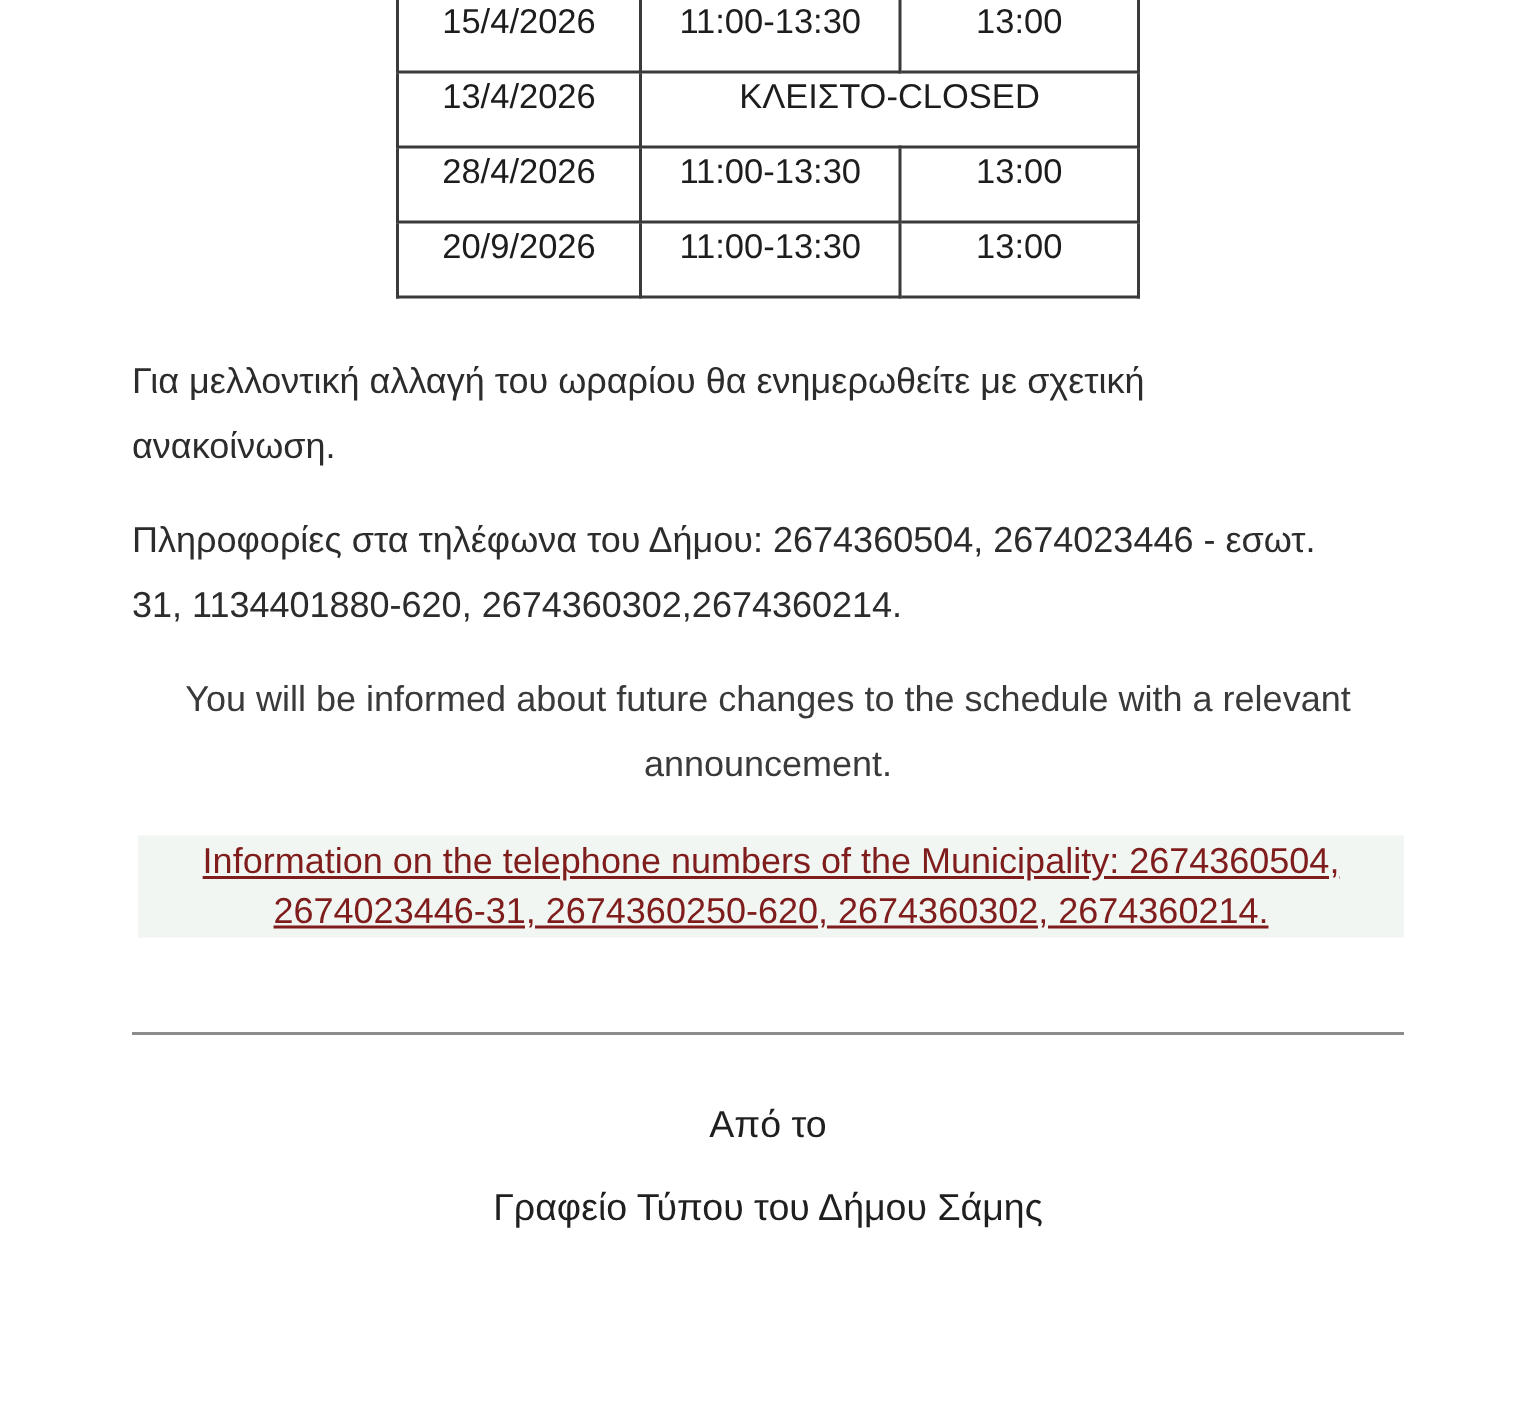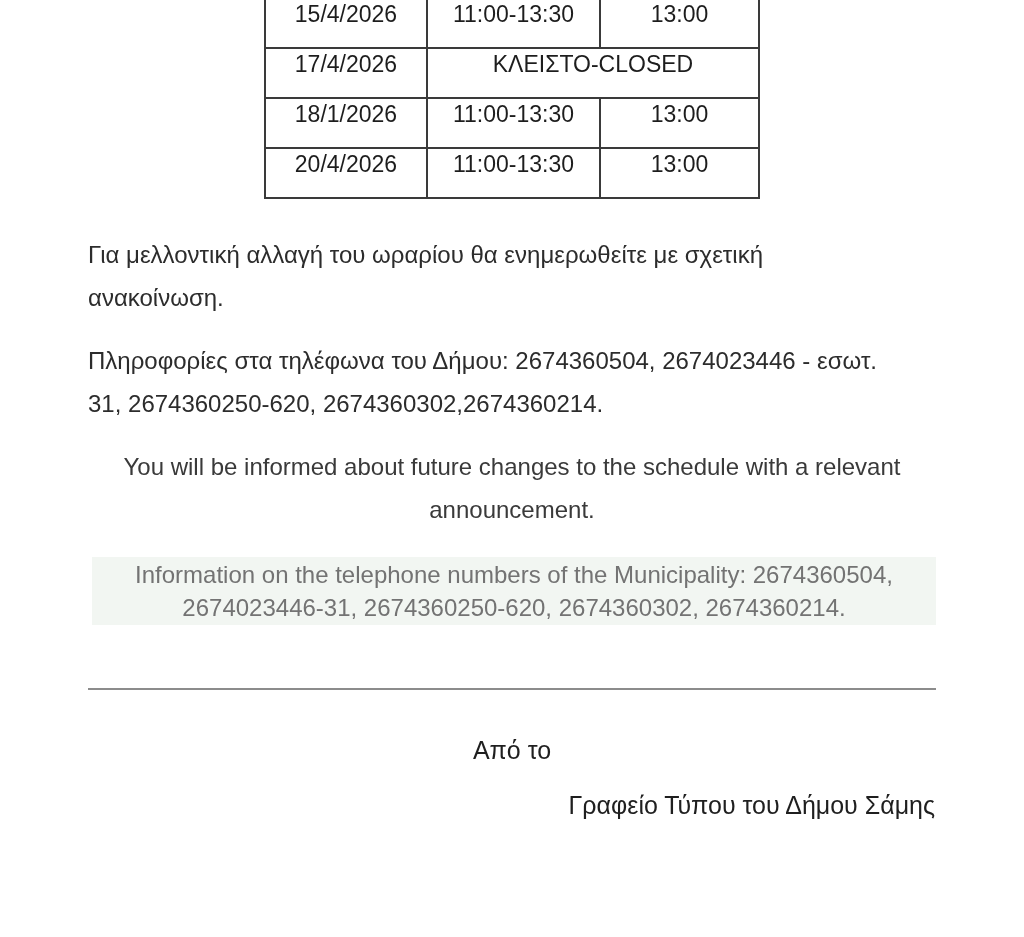--- a/index.html
+++ b/index.html
@@ -48,87 +48,87 @@
   }
   p.para.first {
     margin-top: 34px;
   }
   p.para.english {
     color: #3a3a3a;
     text-align: center;
   }
   p.para.highlight {
     background: #f2f6f2;
-    color: #737373;
+    color: #7f1d1d;
     line-height: 33px;
     padding: 1px 4px;
     margin: 26px 0 0 4px;
+    text-decoration: underline;
   }
   
   hr.rule {
     border: none;
     height: 2px;
     background: #8c8c8c;
     margin: 63px 0 0 0;
   }
   
   p.footer-line {
     font-size: 25px;
     line-height: 30px;
     text-align: center;
     color: #1f1f1f;
-    margin: 1px;
+    margin: 11px;
   }
   p.footer-line.from {
     margin-top: 45px;
   }
   p.footer-line.office {
     margin-top: 25px;
-    text-align: right;
   }
 </style>
 </head>
 <body>
 
 <div class="content">
 
   <table class="schedule">
     <colgroup>
       <col class="c-date">
         <col class="c-hours">
         <col class="c-time">
     </colgroup>
     <tbody>
       <tr>
         <td>15/4/2026</td>
         <td>11:00-13:30</td>
         <td>13:00</td>
       </tr>
       <tr>
-        <td>17/4/2026</td>
+        <td>13/4/2026</td>
         <td colspan="2">ΚΛΕΙΣΤΟ-CLOSED</td>
       </tr>
       <tr>
-        <td>18/1/2026</td>
+        <td>28/4/2026</td>
         <td>11:00-13:30</td>
         <td>13:00</td>
       </tr>
       <tr>
-        <td>20/4/2026</td>
+        <td>20/9/2026</td>
         <td>11:00-13:30</td>
         <td>13:00</td>
       </tr>
     </tbody>
   </table>
 
   <p class="para first">Για μελλοντική αλλαγή του ωραρίου θα ενημερωθείτε με σχετική
 ανακοίνωση.</p>
 
   <p class="para">Πληροφορίες στα τηλέφωνα του Δήμου: 2674360504, 2674023446 - εσωτ.
-31, 2674360250-620, 2674360302,2674360214.</p>
+31, 1134401880-620, 2674360302,2674360214.</p>
 
   <p class="para english">You will be informed about future changes to the schedule with a relevant
 announcement.</p>
 
   <p class="para english highlight">Information on the telephone numbers of the Municipality: 2674360504,
 2674023446-31, 2674360250-620, 2674360302, 2674360214.</p>
 
   <hr class="rule">
 
   <p class="footer-line from">Από το</p>

